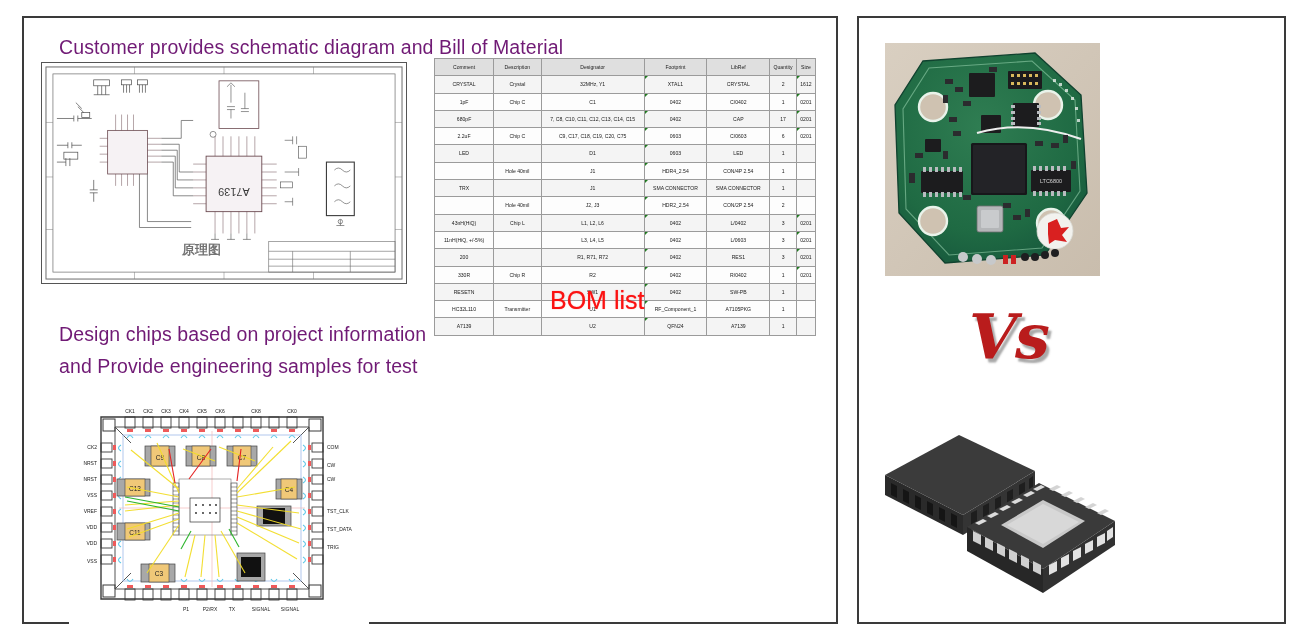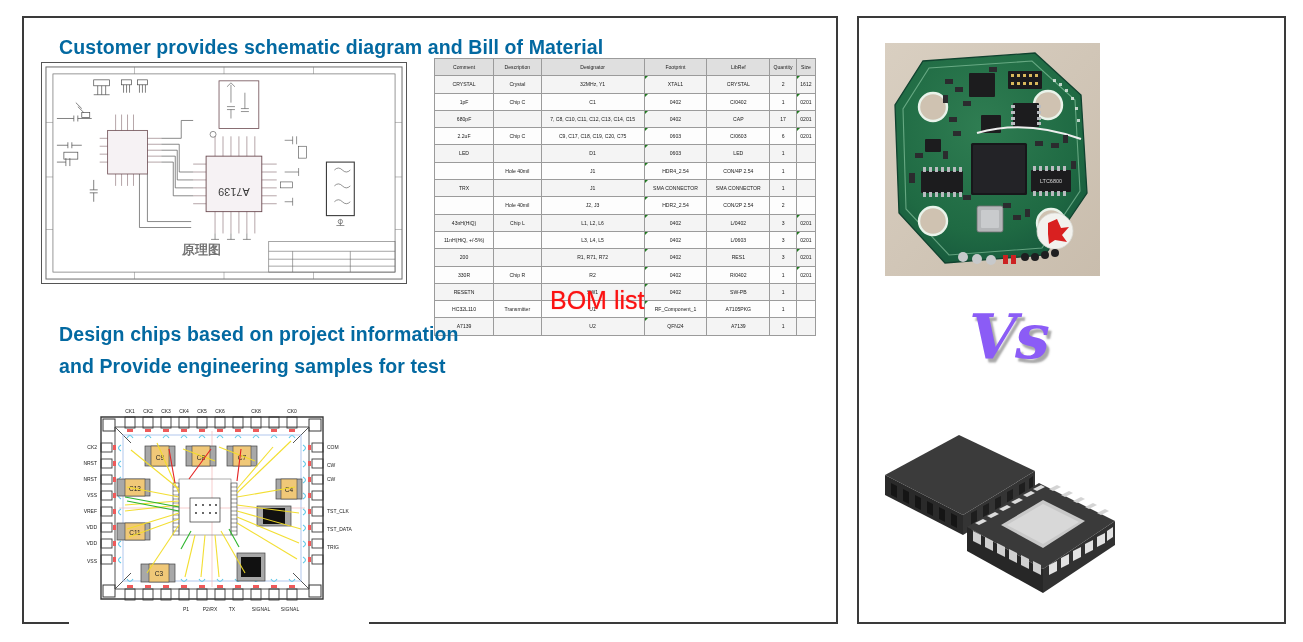--- a/index.html
+++ b/index.html
@@ -17,23 +17,23 @@
     position: absolute;
     background: #ffffff;
     border: 2px solid #3a3a3a;
   }
   #left-panel  { left: 22px;  top: 16px; width: 816px; height: 608px; }
   #right-panel { left: 857px; top: 16px; width: 429px; height: 608px; }
 
   
   .heading {
     position: absolute;
-    color: #0369a1;
+    color: #701a75;
     font-size: 19.5px;
-    font-weight: 700;
+    font-weight: 400;
     letter-spacing: .1px;
     white-space: nowrap;
   }
   #heading-1 { left: 35px; top: 18px; }
   #heading-2a { left: 35px; top: 305px; }
   #heading-2b { left: 35px; top: 337px; }
 
   
   #schematic-wrap {
     position: absolute; left: 17px; top: 44px;
@@ -104,21 +104,21 @@
     overflow: hidden;
   }
   #pcb-svg { display:block; width:100%; height:100%; }
 
   #vs-mark {
     position: absolute; left: 110px; top: 288px;
     font-family: "DejaVu Serif", serif;
     font-style: italic;
     font-weight: 700;
     font-size: 62px;
-    color: #8b5cf6;
+    color: #b91c1c;
     line-height: 1;
     letter-spacing: -2px;
     text-shadow: 3px 4px 2px rgba(140,140,140,.75);
   }
 
   #chip-photo {
     position: absolute; left: 8px; top: 385px;
     width: 255px; height: 216px;
   }
   #chip-svg { display:block; width:100%; height:100%; }

